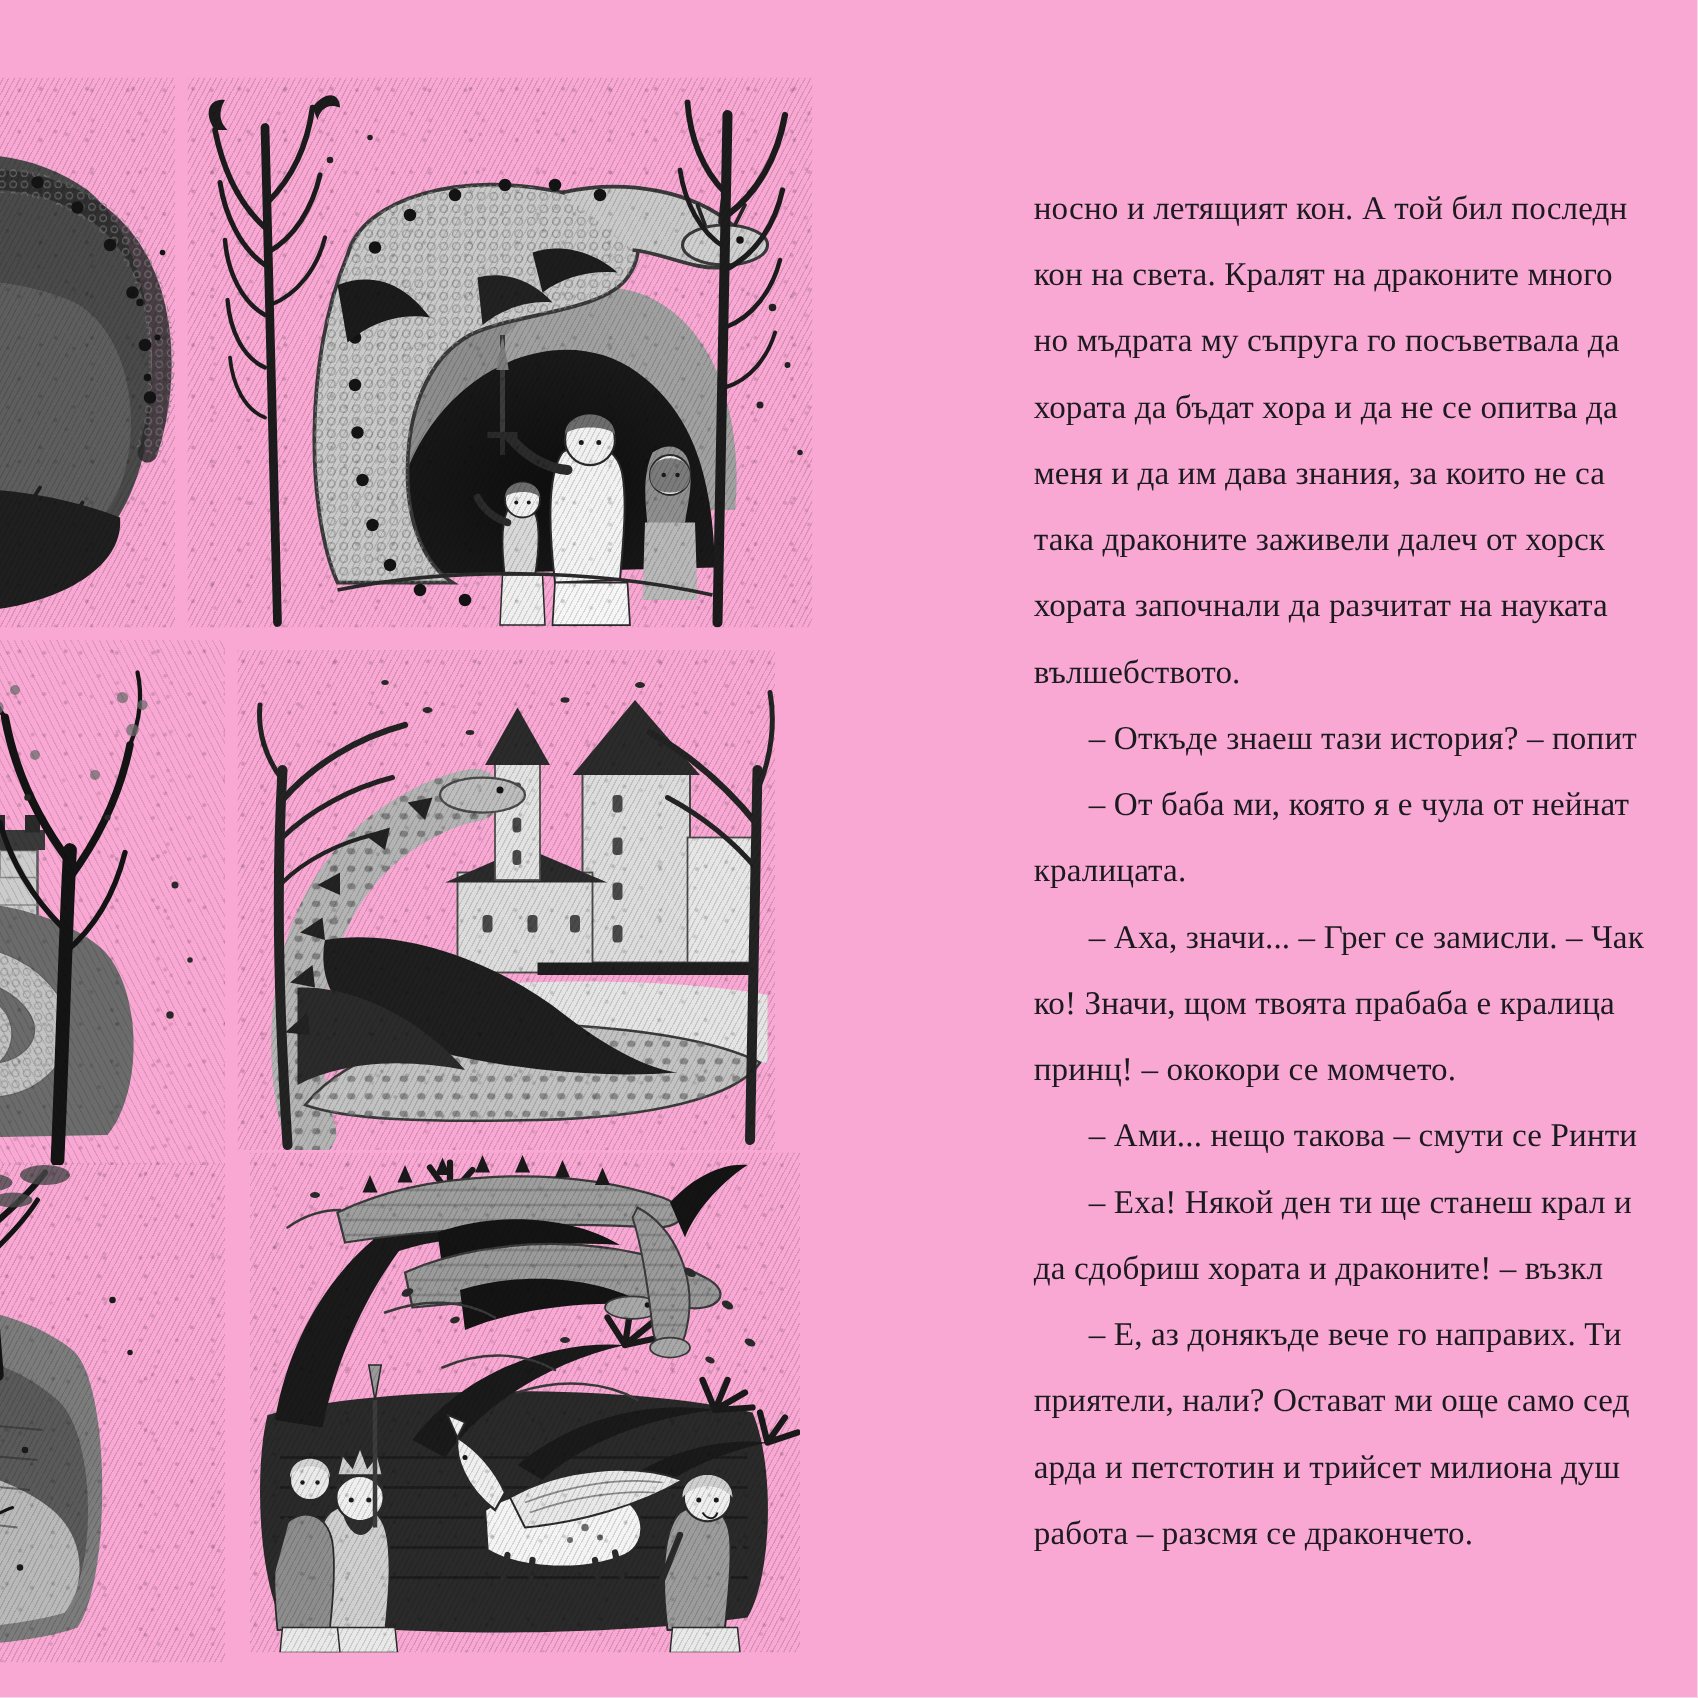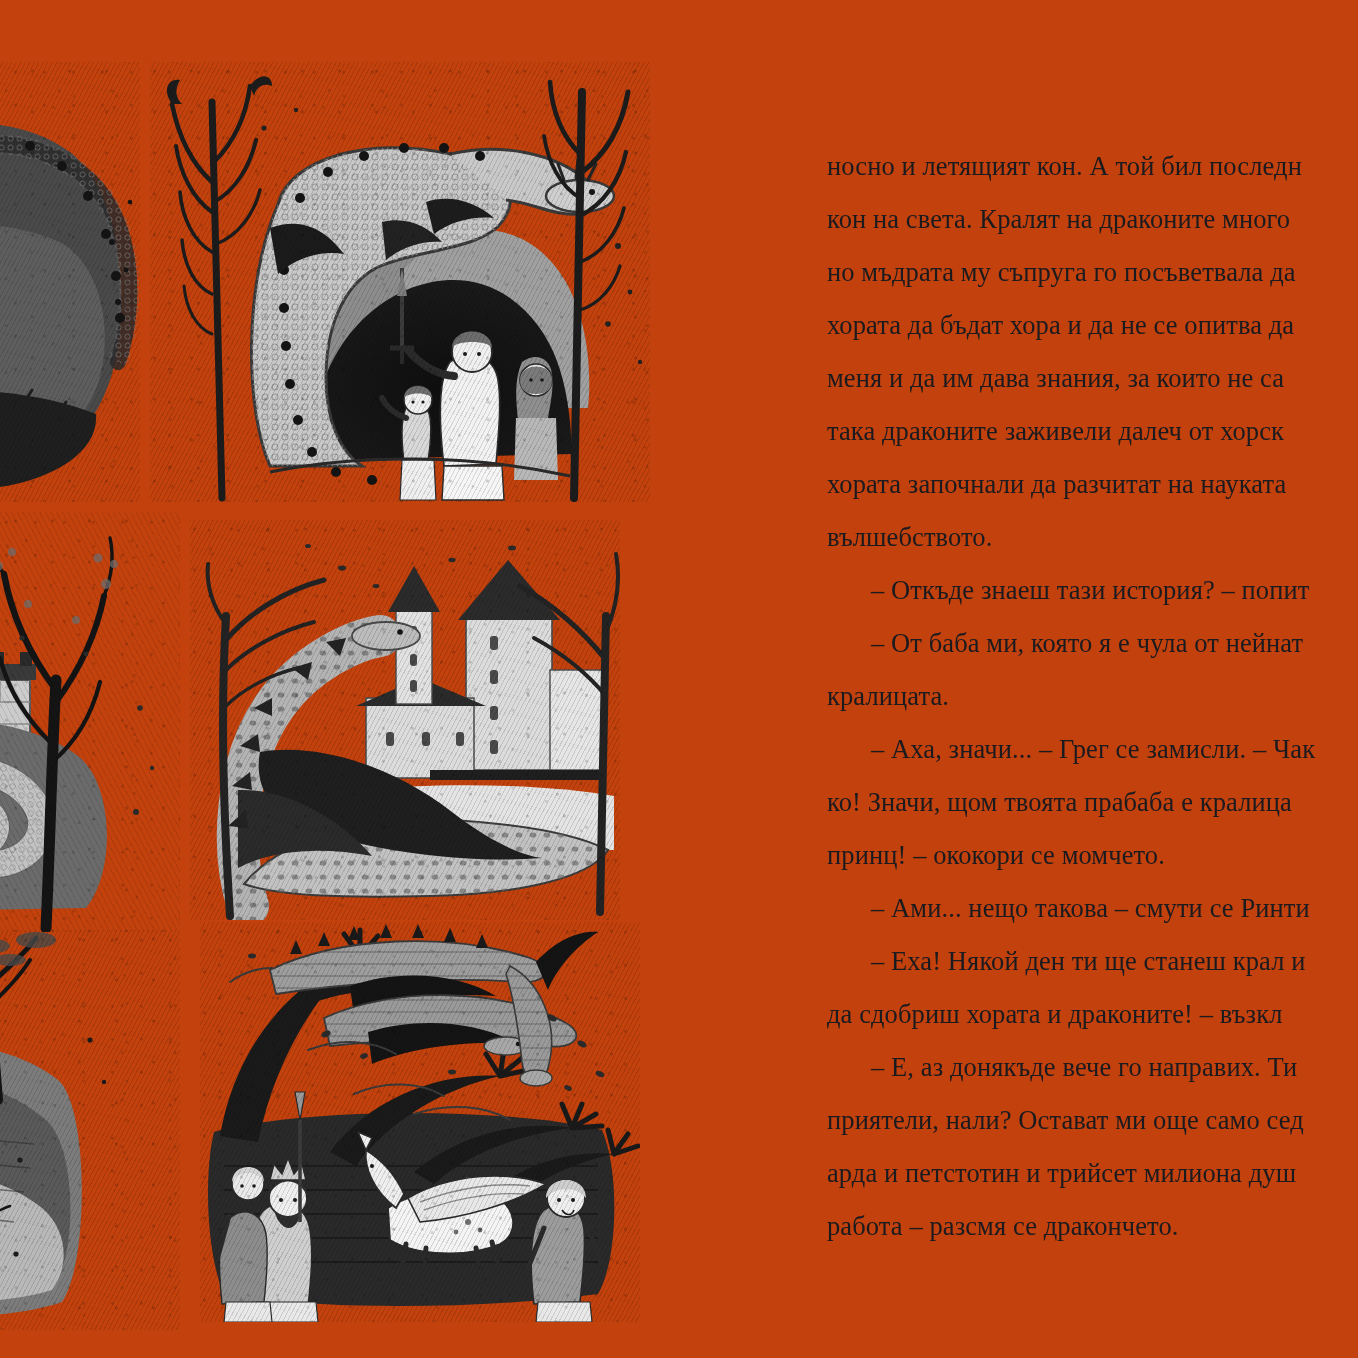--- a/index.html
+++ b/index.html
@@ -3,21 +3,21 @@
 <meta charset="utf-8">
 <style>
   html,body{margin:0;padding:0;}
   body{
     width:1358px;height:1358px;
     background:#ffffff;
     overflow:hidden;
     font-family:"Liberation Serif","DejaVu Serif",serif;
     position:relative;
   }
-  .page{position:absolute;inset:0;background:#c2410c;}
+  .page{position:absolute;inset:0;background:#f9a8d4;}
 
   
   .illustrations{
     position:absolute;left:0;top:0;width:700px;height:1358px;
     overflow:hidden;
   }
   .panel{position:absolute;overflow:hidden;}
 
   
   .grain{position:absolute;inset:0;

